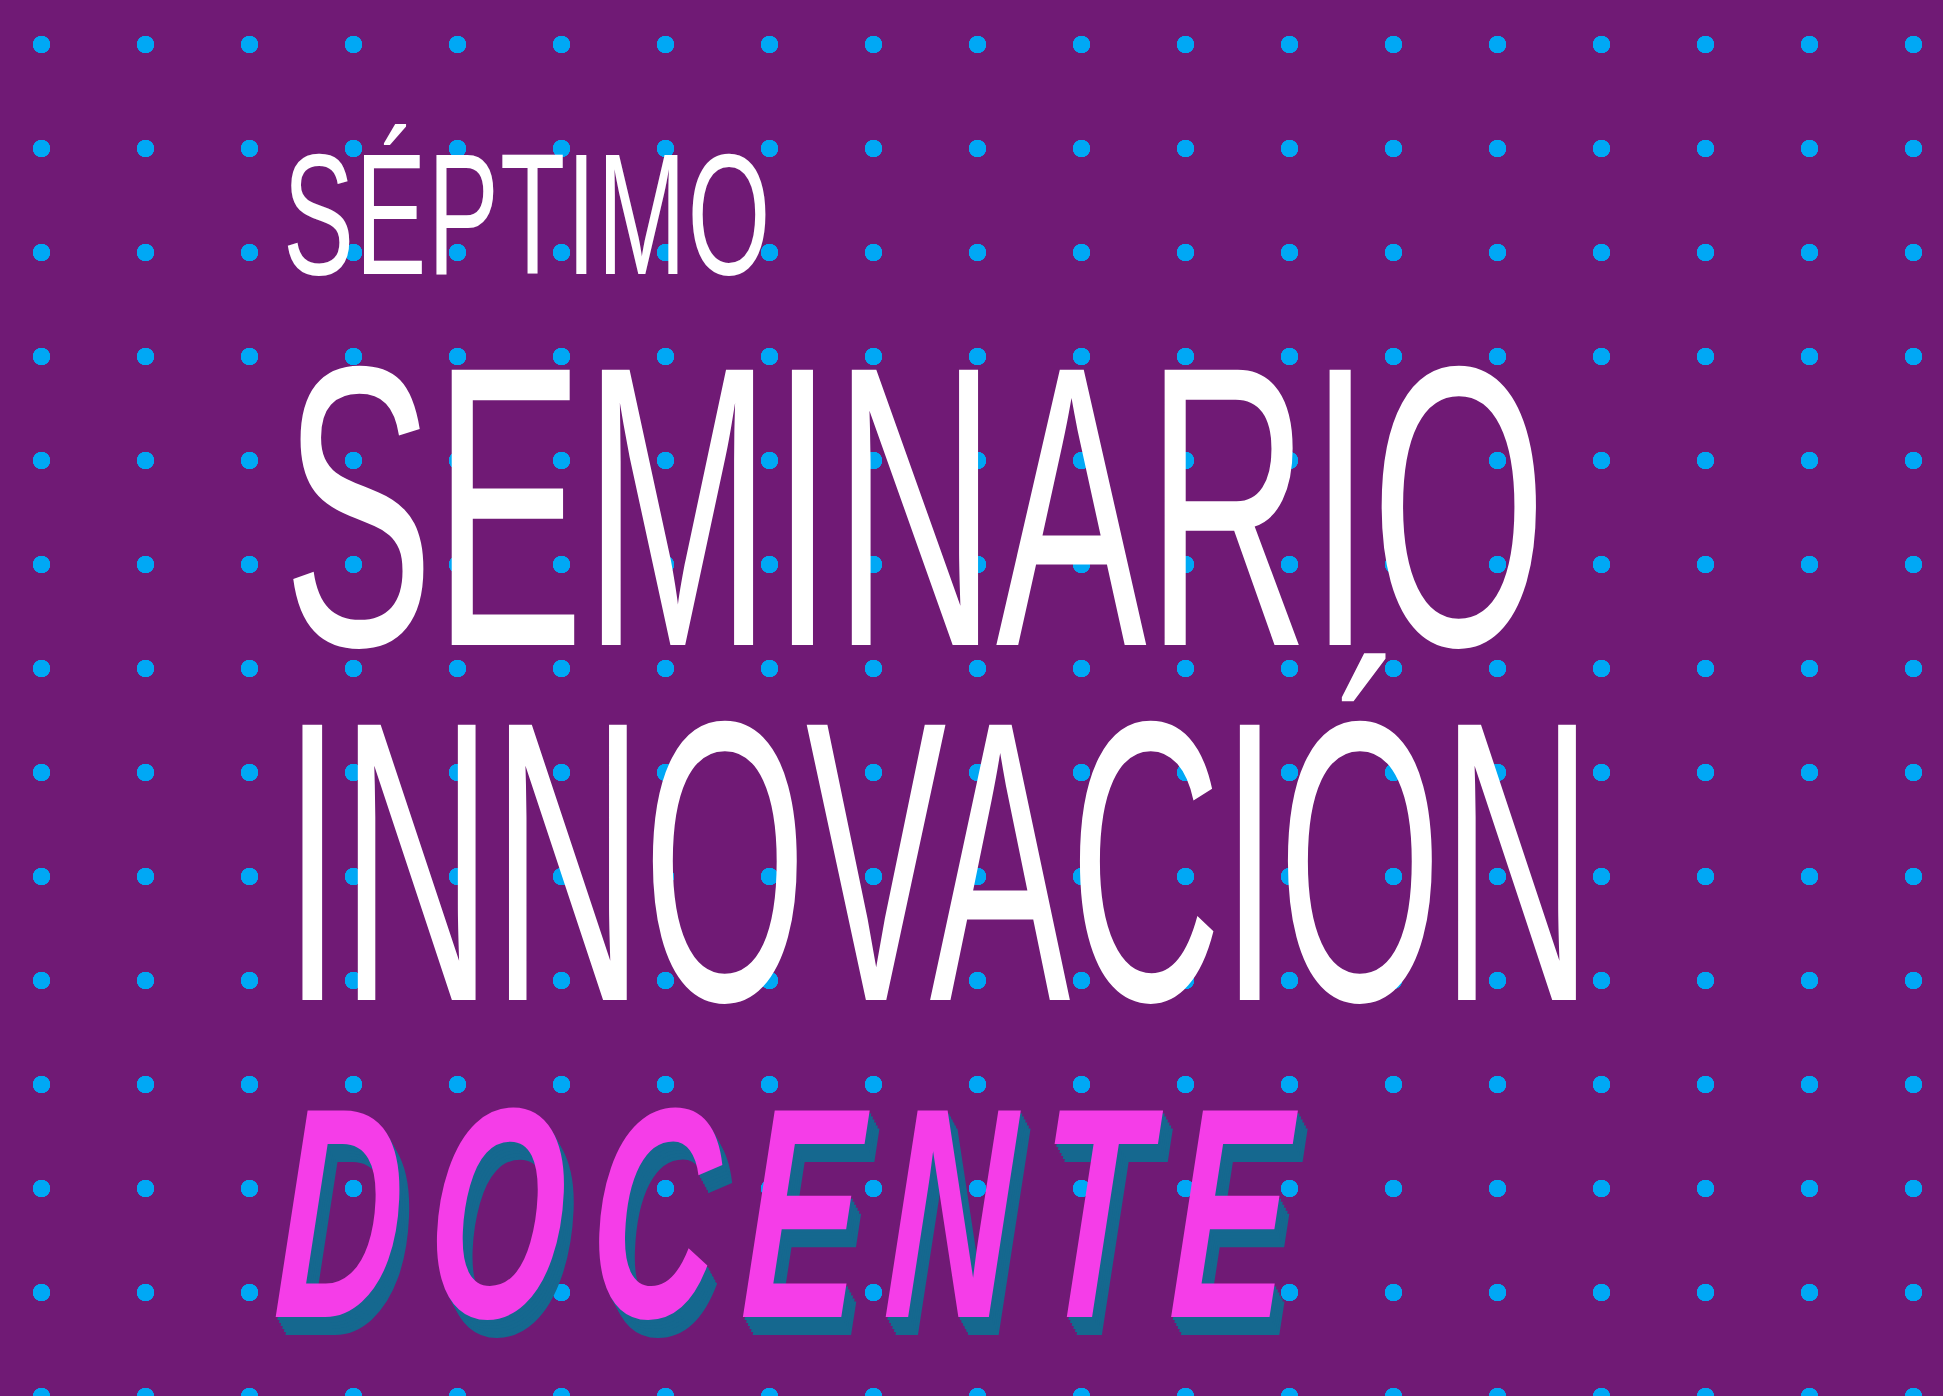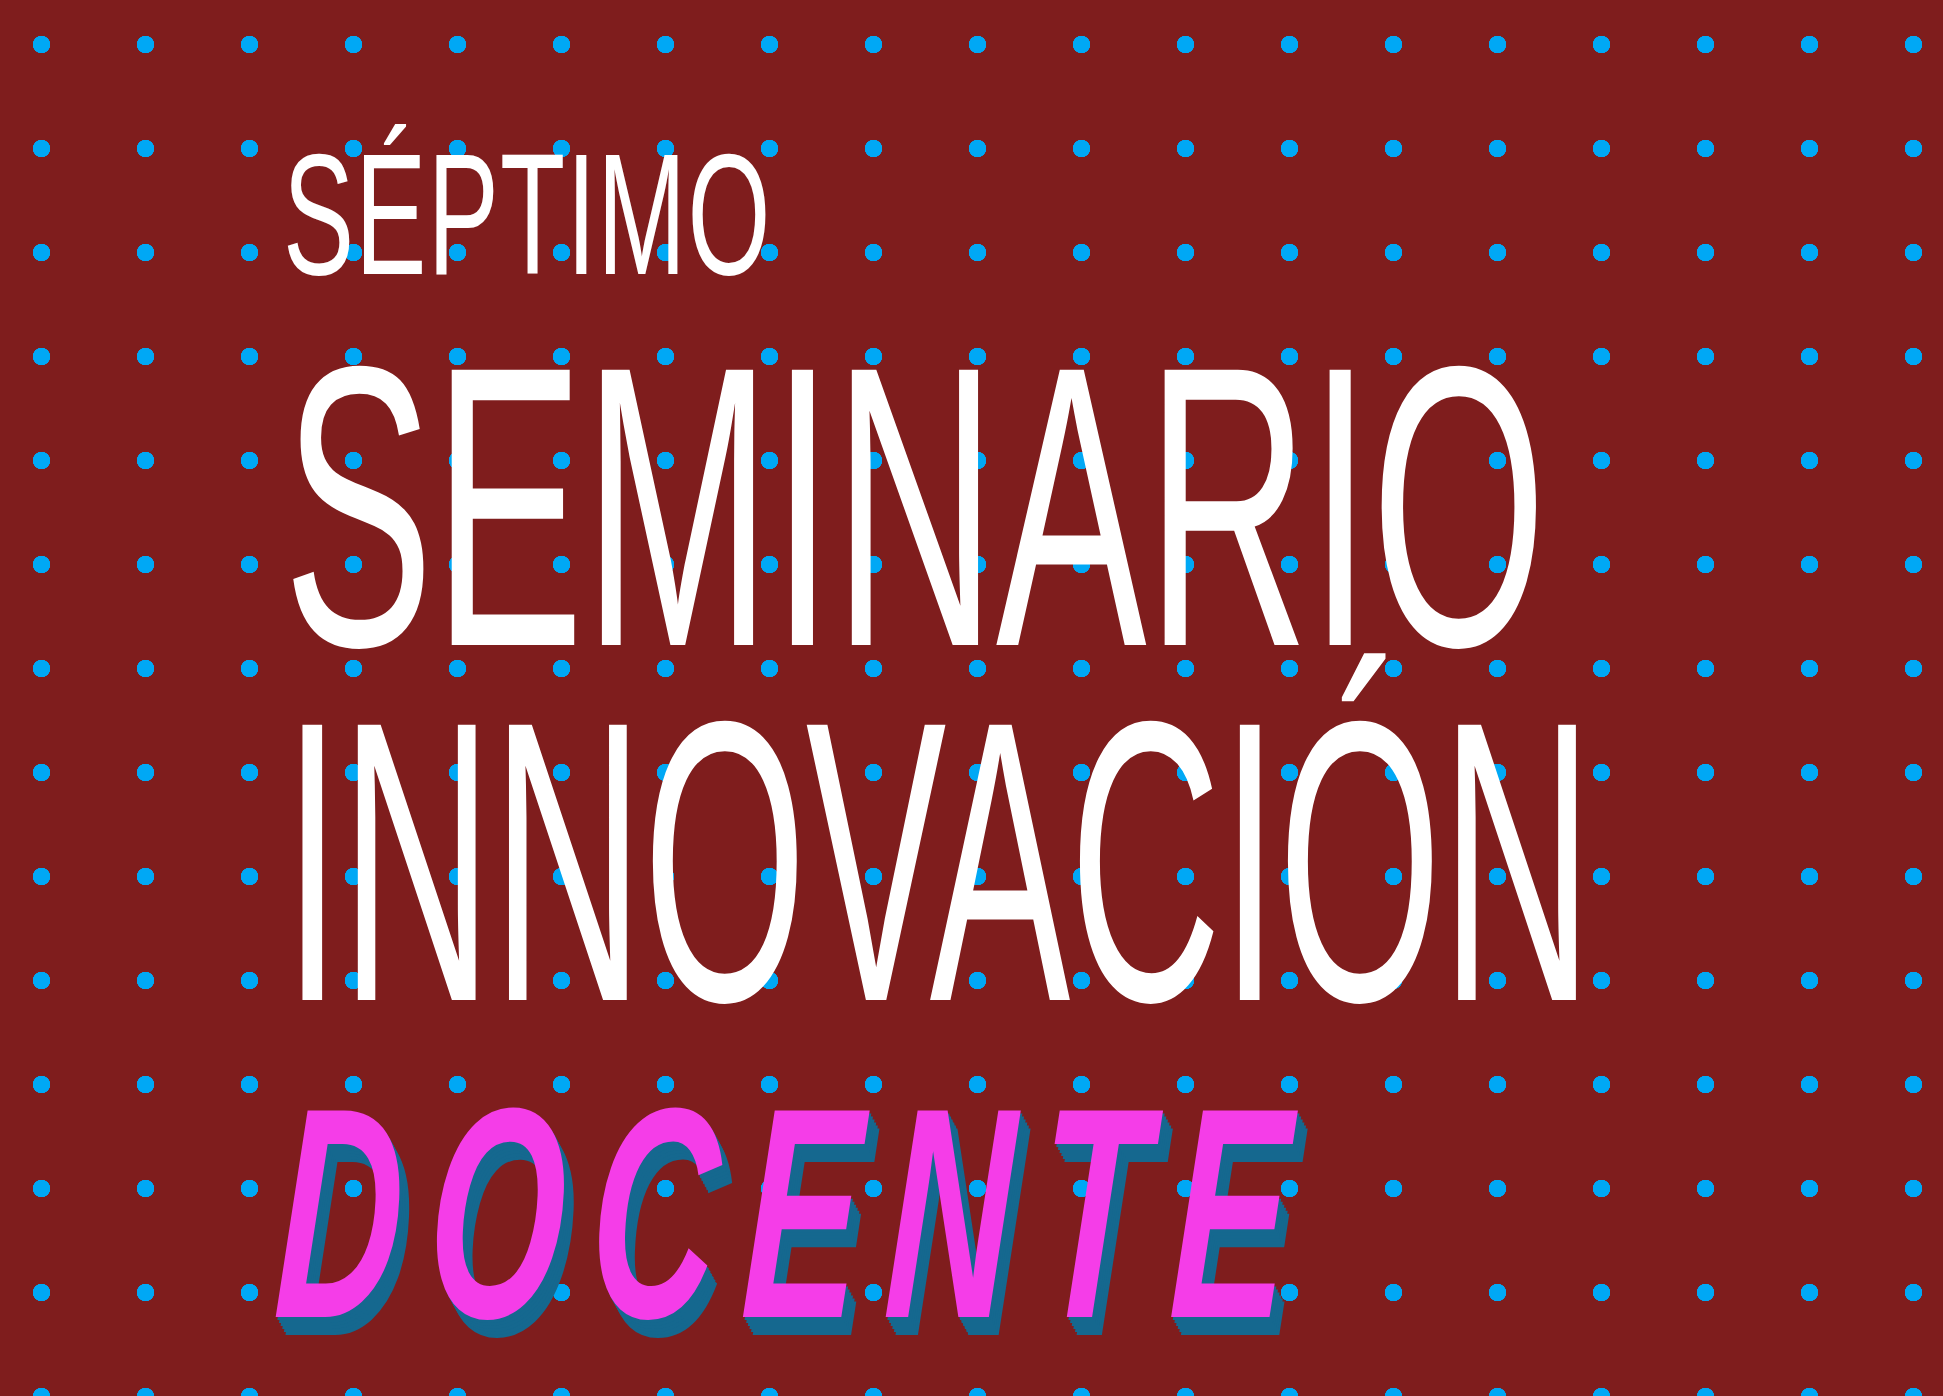--- a/index.html
+++ b/index.html
@@ -5,21 +5,21 @@
   html, body {
     margin: 0;
     padding: 0;
     background: #ffffff;
   }
   #poster {
     position: relative;
     width: 1943px;
     height: 1396px;
     overflow: hidden;
-    background-color: #7f1d1d;
+    background-color: #701a75;
     font-family: "Liberation Sans", sans-serif;
   }
   
   #dots {
     position: absolute;
     inset: 0;
     background-image: radial-gradient(circle at 8.5px 8.5px, #00a8f5 8.5px, rgba(0,168,245,0) 9px);
     background-size: 104px 104px;
     background-position: 33px 36px;
     pointer-events: none;

